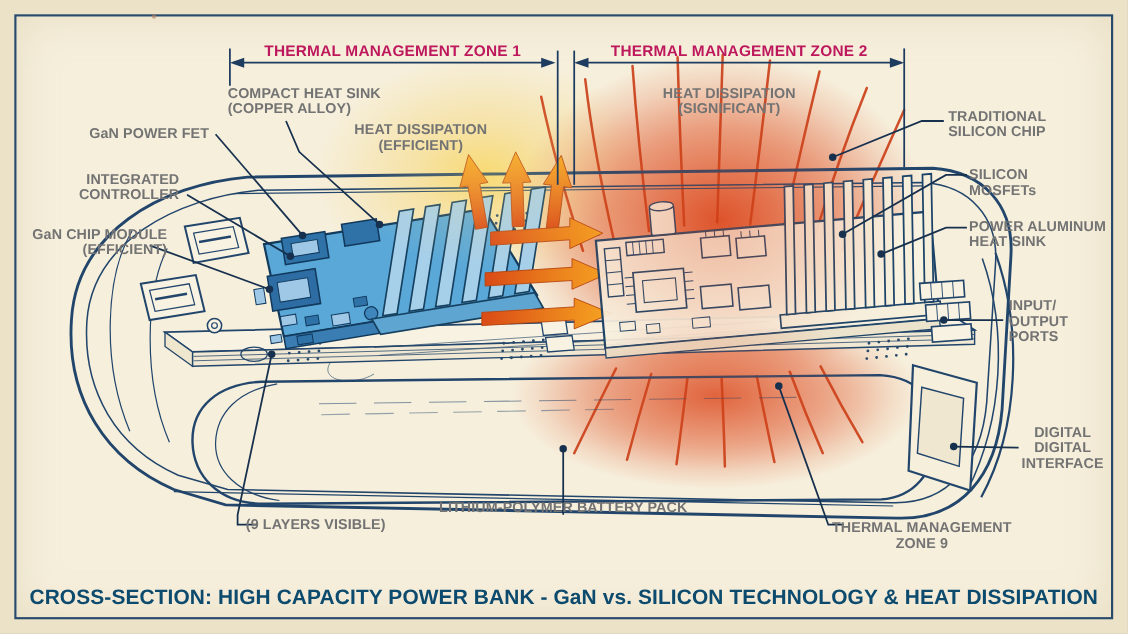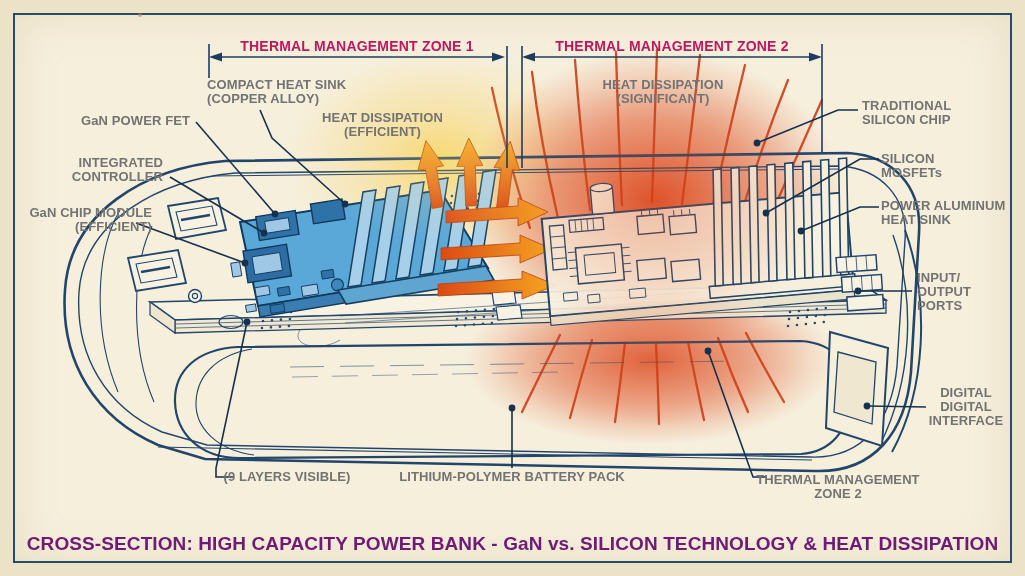--- a/index.html
+++ b/index.html
@@ -21,21 +21,21 @@
   }
   .lbl span{display:block;}
   .lbl.right{text-align:right;}
   .lbl.center{text-align:center;}
   .zonehdr{
     position:absolute;color:#be185d;font-weight:bold;font-size:14px;
     letter-spacing:.2px;text-align:center;white-space:nowrap;
   }
   .title{
     position:absolute;left:20px;right:20px;top:533px;
-    text-align:center;color:#701a75;font-weight:bold;font-size:19px;
+    text-align:center;color:#0c4a6e;font-weight:bold;font-size:19px;
     letter-spacing:.1px;white-space:nowrap;
   }
 </style>
 </head>
 <body>
 
 <div class="canvas">
   <div class="panel"></div>
 
   <svg class="art" viewBox="0 0 1025 576">
@@ -331,22 +331,22 @@
     <span>PORTS</span>
   </div>
   <div class="lbl center" style="left:920px;width:92px;top:386px;">
     <span>DIGITAL</span>
     <span>DIGITAL</span>
     <span>INTERFACE</span>
   </div>
   <div class="lbl center" style="left:187px;width:200px;top:470px;">
     <span>(9 LAYERS VISIBLE)</span>
   </div>
-  <div class="lbl center" style="left:382px;width:260px;top:470px;">
+  <div class="lbl center" style="left:382px;width:260px;top:454px;">
     <span>LITHIUM-POLYMER BATTERY PACK</span>
   </div>
   <div class="lbl center" style="left:748px;width:180px;top:473px;">
     <span>THERMAL MANAGEMENT</span>
-    <span>ZONE 2</span>
+    <span>ZONE 9</span>
   </div>
 
   <div class="title">CROSS-SECTION: HIGH CAPACITY POWER BANK - GaN vs. SILICON TECHNOLOGY &amp; HEAT DISSIPATION</div>
 </div>
 
 </body></html>

